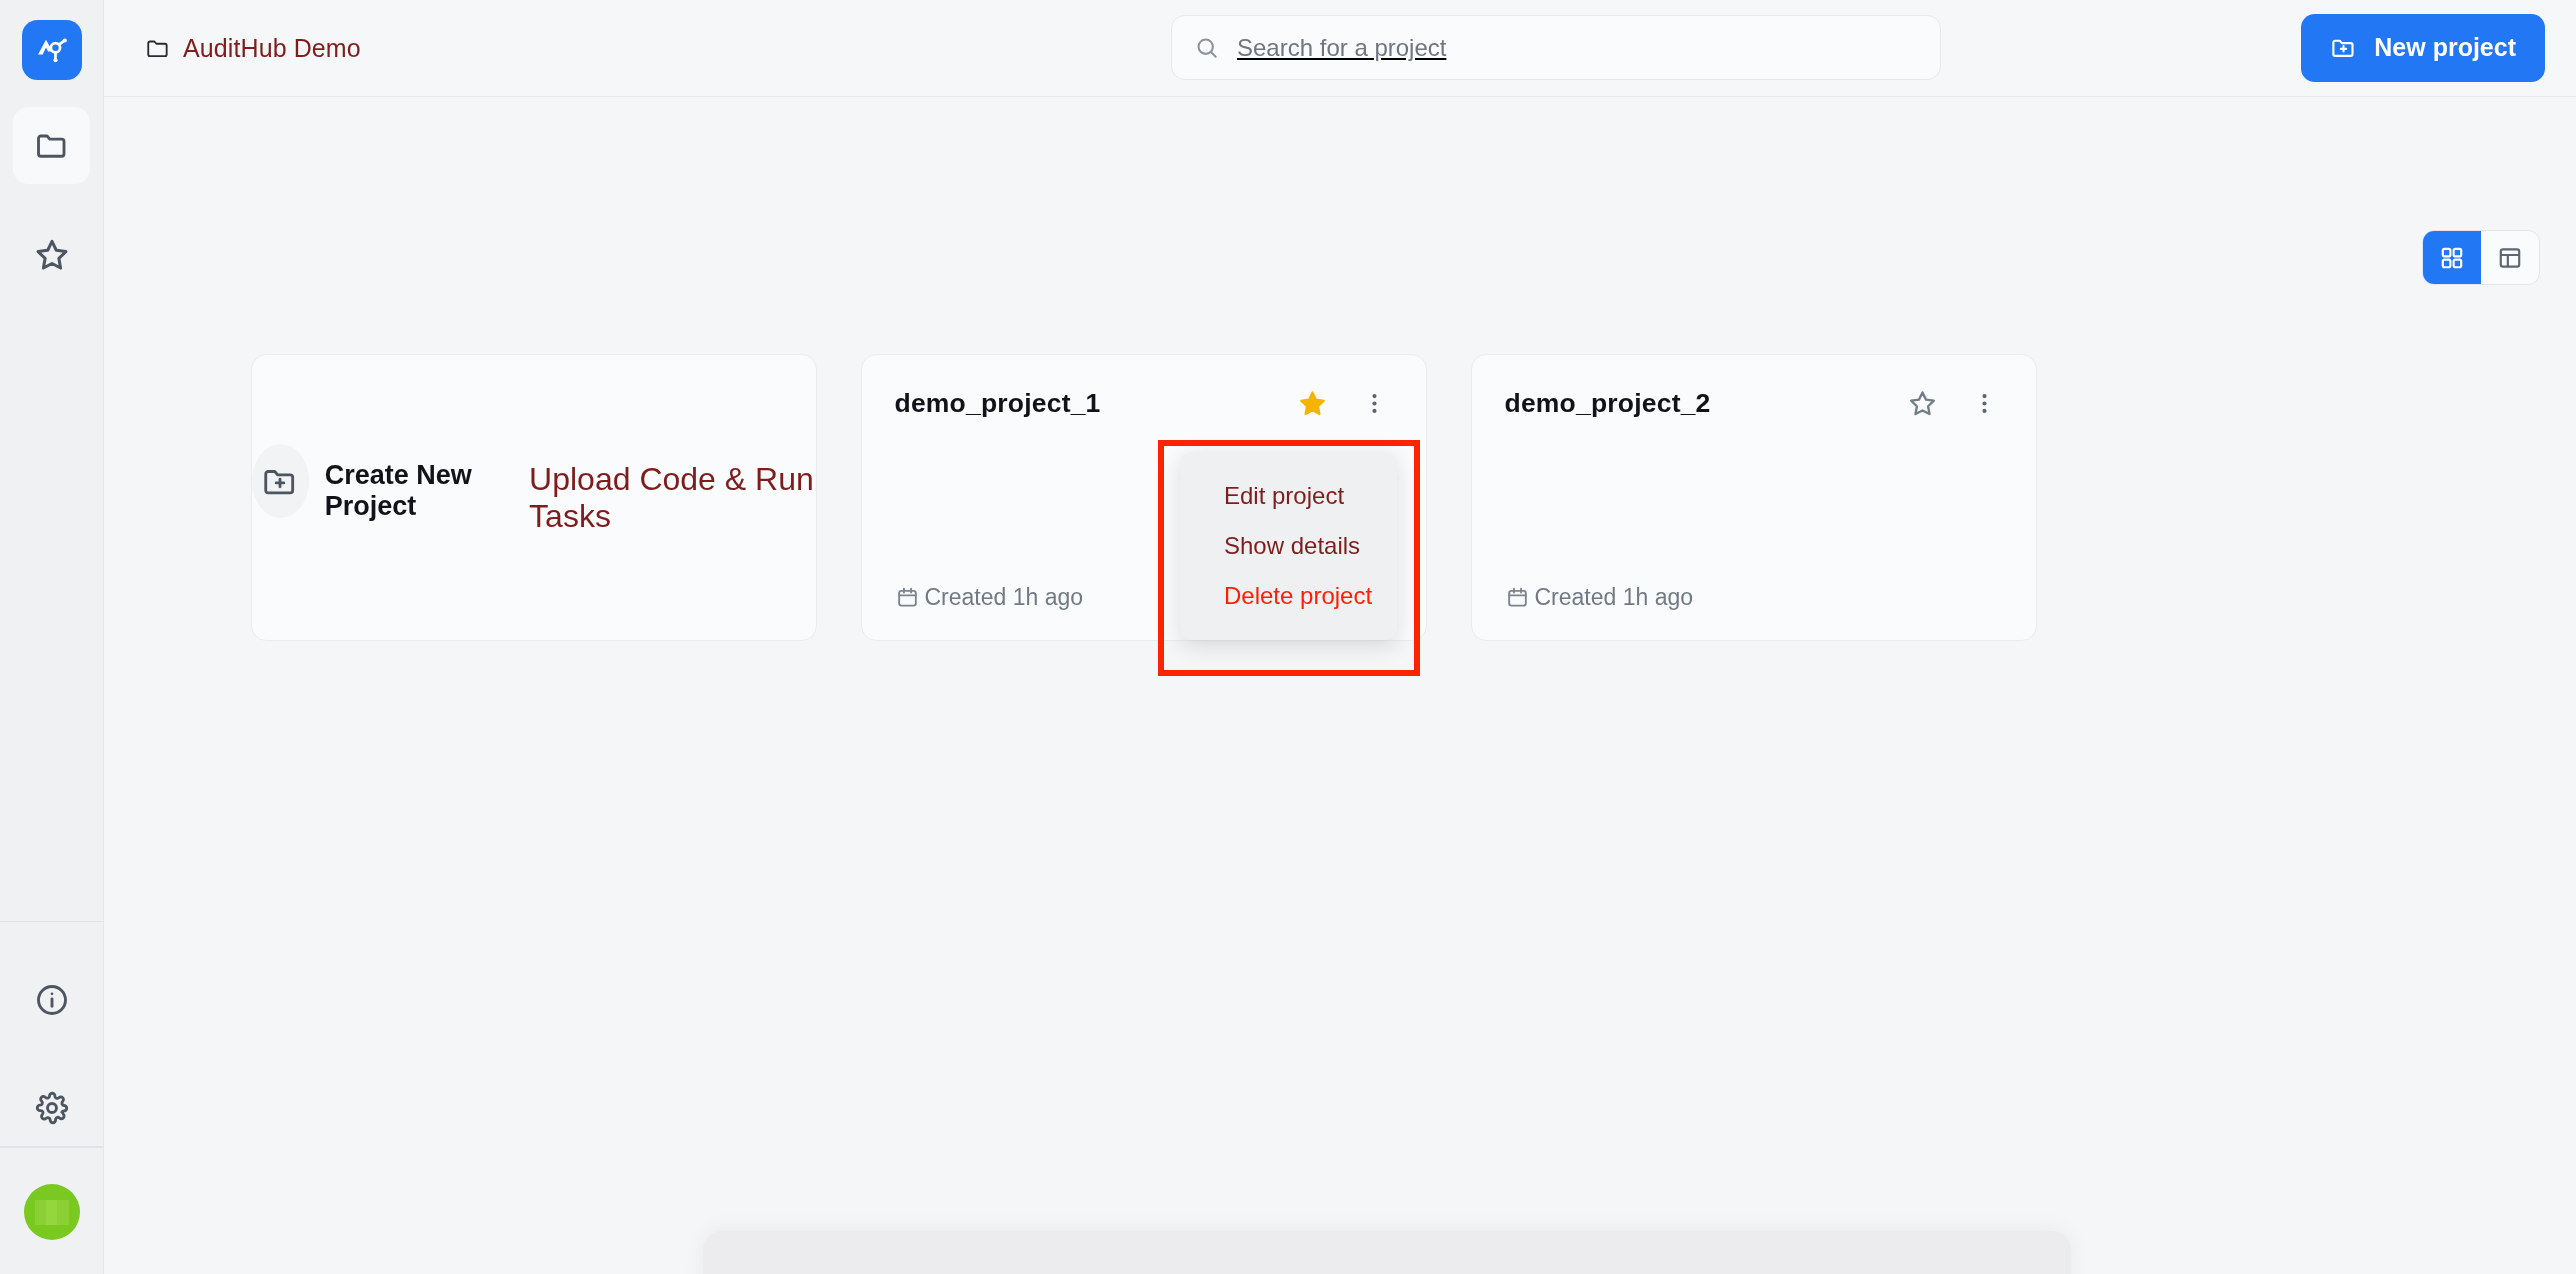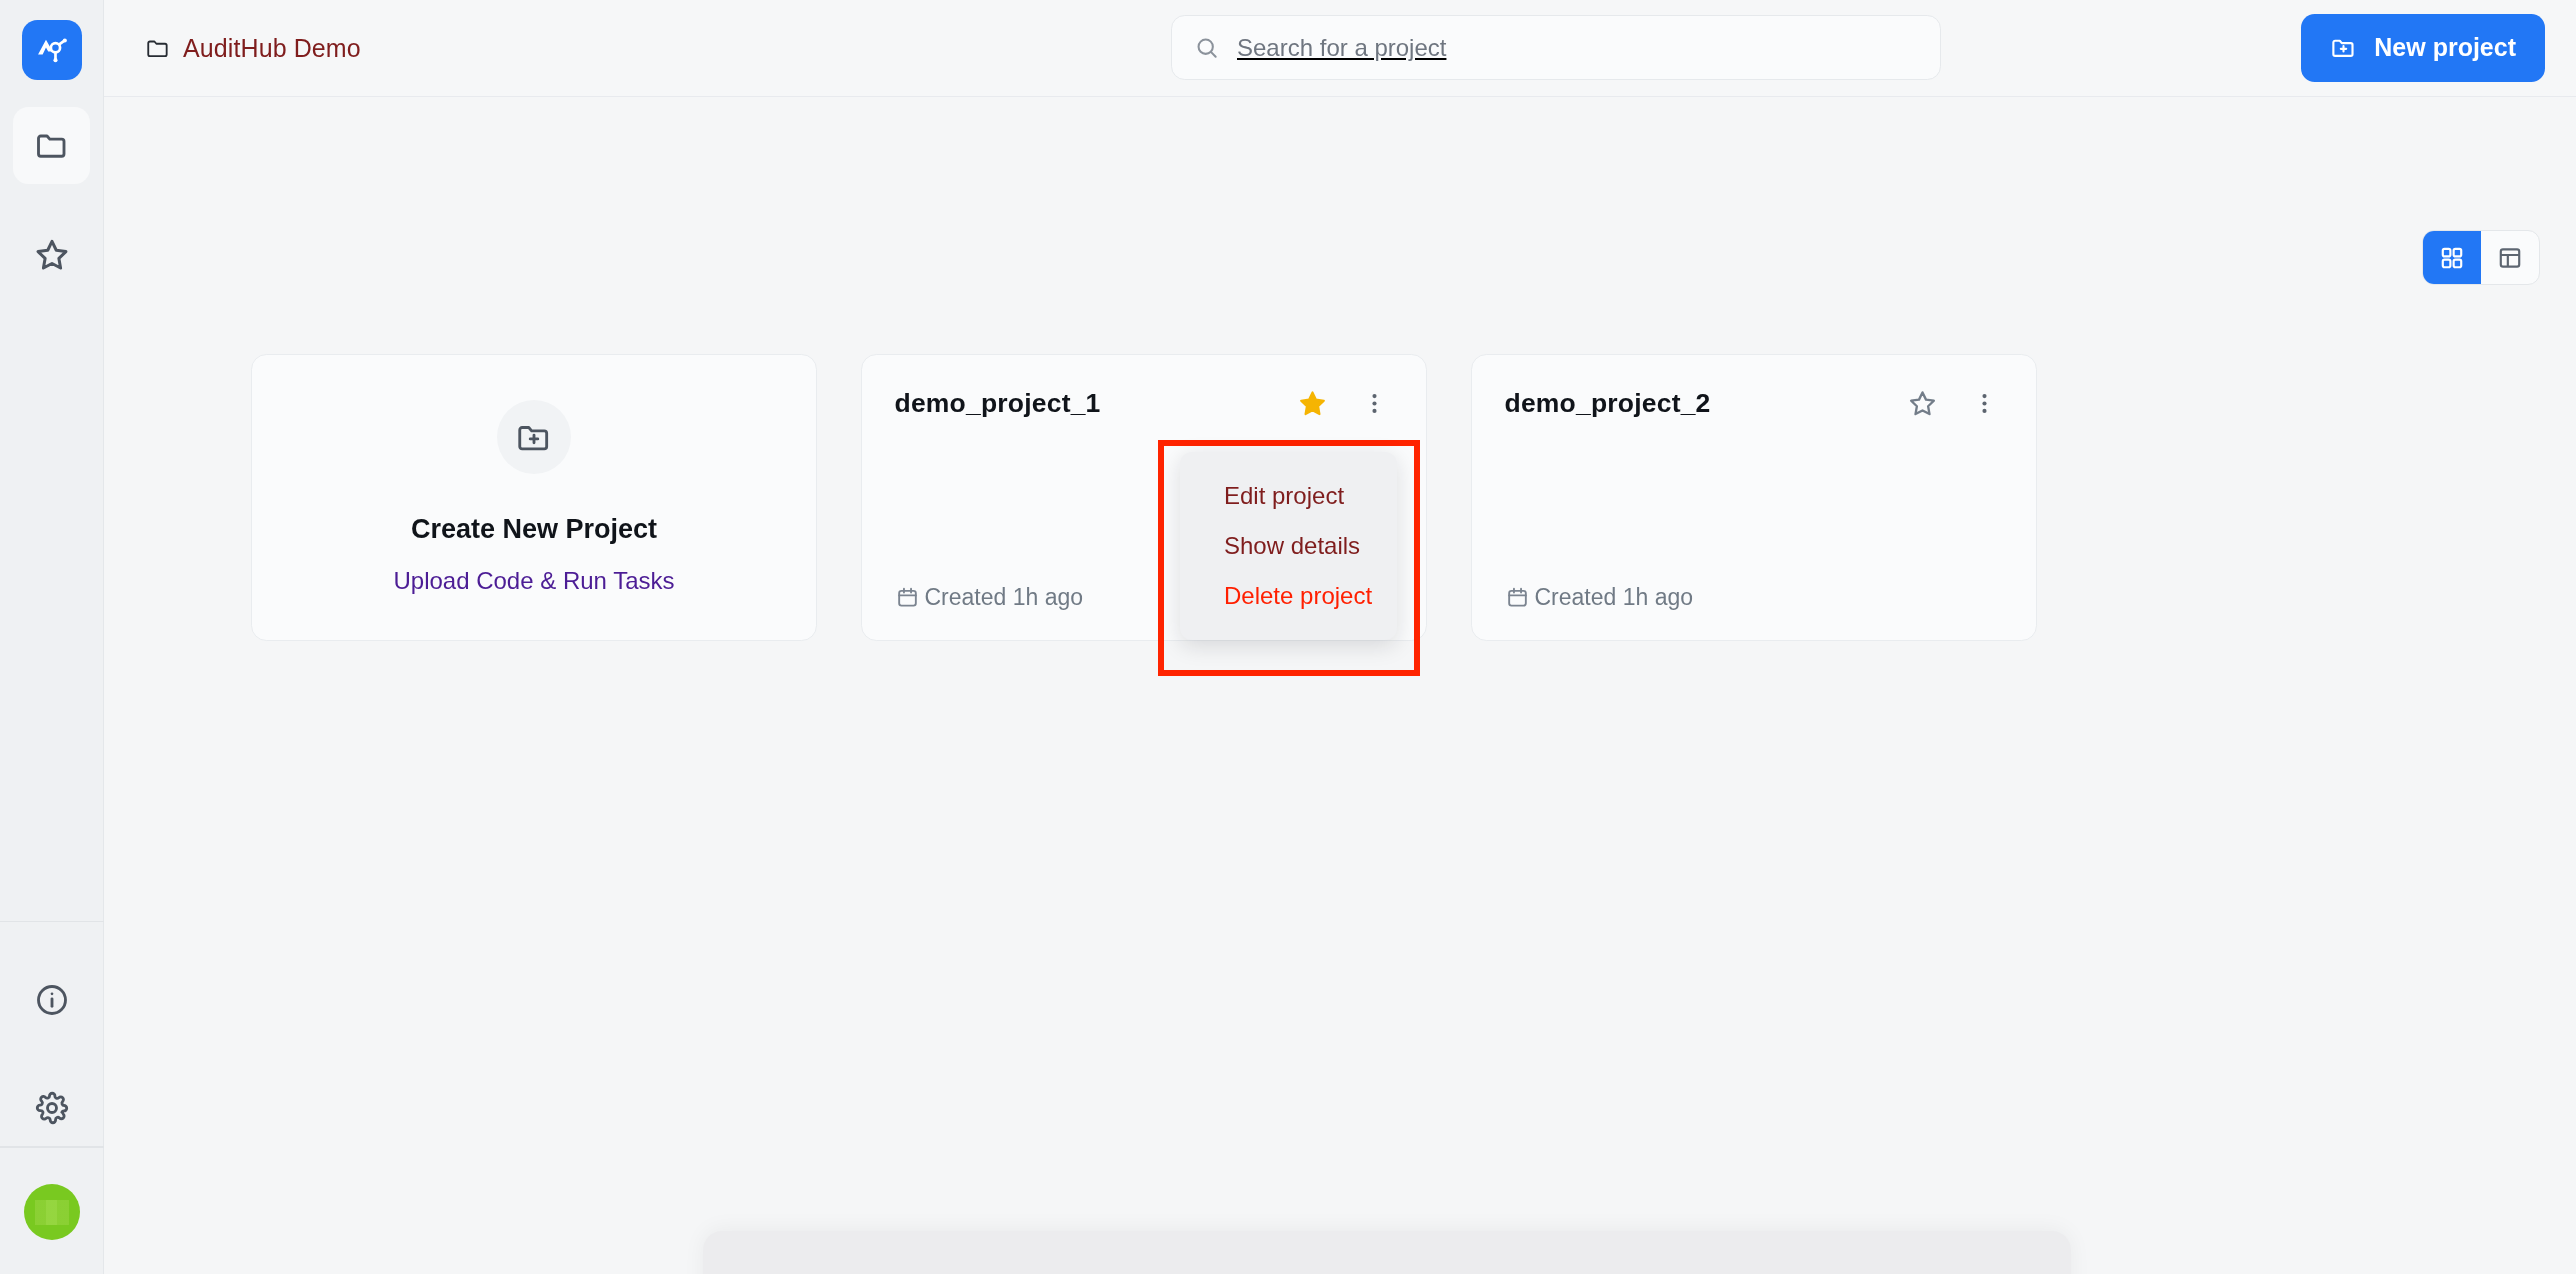--- a/index.html
+++ b/index.html
@@ -98,31 +98,31 @@
     position: absolute; left: 147px; top: 257px;
     display: flex; gap: 44px;
   }
   .card {
     width: 566px; height: 287px;
     background: #fafbfc;
     border: 1.7px solid #e9ecef; border-radius: 15.4px;
     position: relative;
   }
   .card.create {
-    display: flex; flex-direction: column; align-items: center; justify-content: center;
-    gap: 8px;
+    display: flex; flex-direction: row; align-items: center; 
+    gap: 16px;
   }
   .create-icon-circle {
     width: 74px; height: 74px; border-radius: 50%;
     background: #f1f3f5;
     display: flex; align-items: center; justify-content: center;
     margin-bottom: 32.5px;
   }
   .create-title { font-size: 27px; font-weight: 700; color: #10141a; margin-bottom: 13.7px; }
-  .create-sub { font-size: 24px; color: #4c1d95; }
+  .create-sub { font-size: 32px; color: #7f1d1d; }
 
   .card.project { padding: 29px 32.5px; display: flex; flex-direction: column; }
   .proj-head { display: flex; align-items: center; justify-content: space-between; }
   .proj-name { font-size: 26.5px; font-weight: 700; color: #10141a; letter-spacing: 0.2px; }
   .proj-actions { display: flex; align-items: center; gap: 24px; }
   .icon-btn { cursor: pointer; display: flex; align-items: center; justify-content: center; width: 38px; height: 38px;}
   .proj-foot { margin-top: auto; display: flex; align-items: center; gap: 5px; }
   .proj-foot .meta { font-size: 23px; color: #707a85; }
 
   

